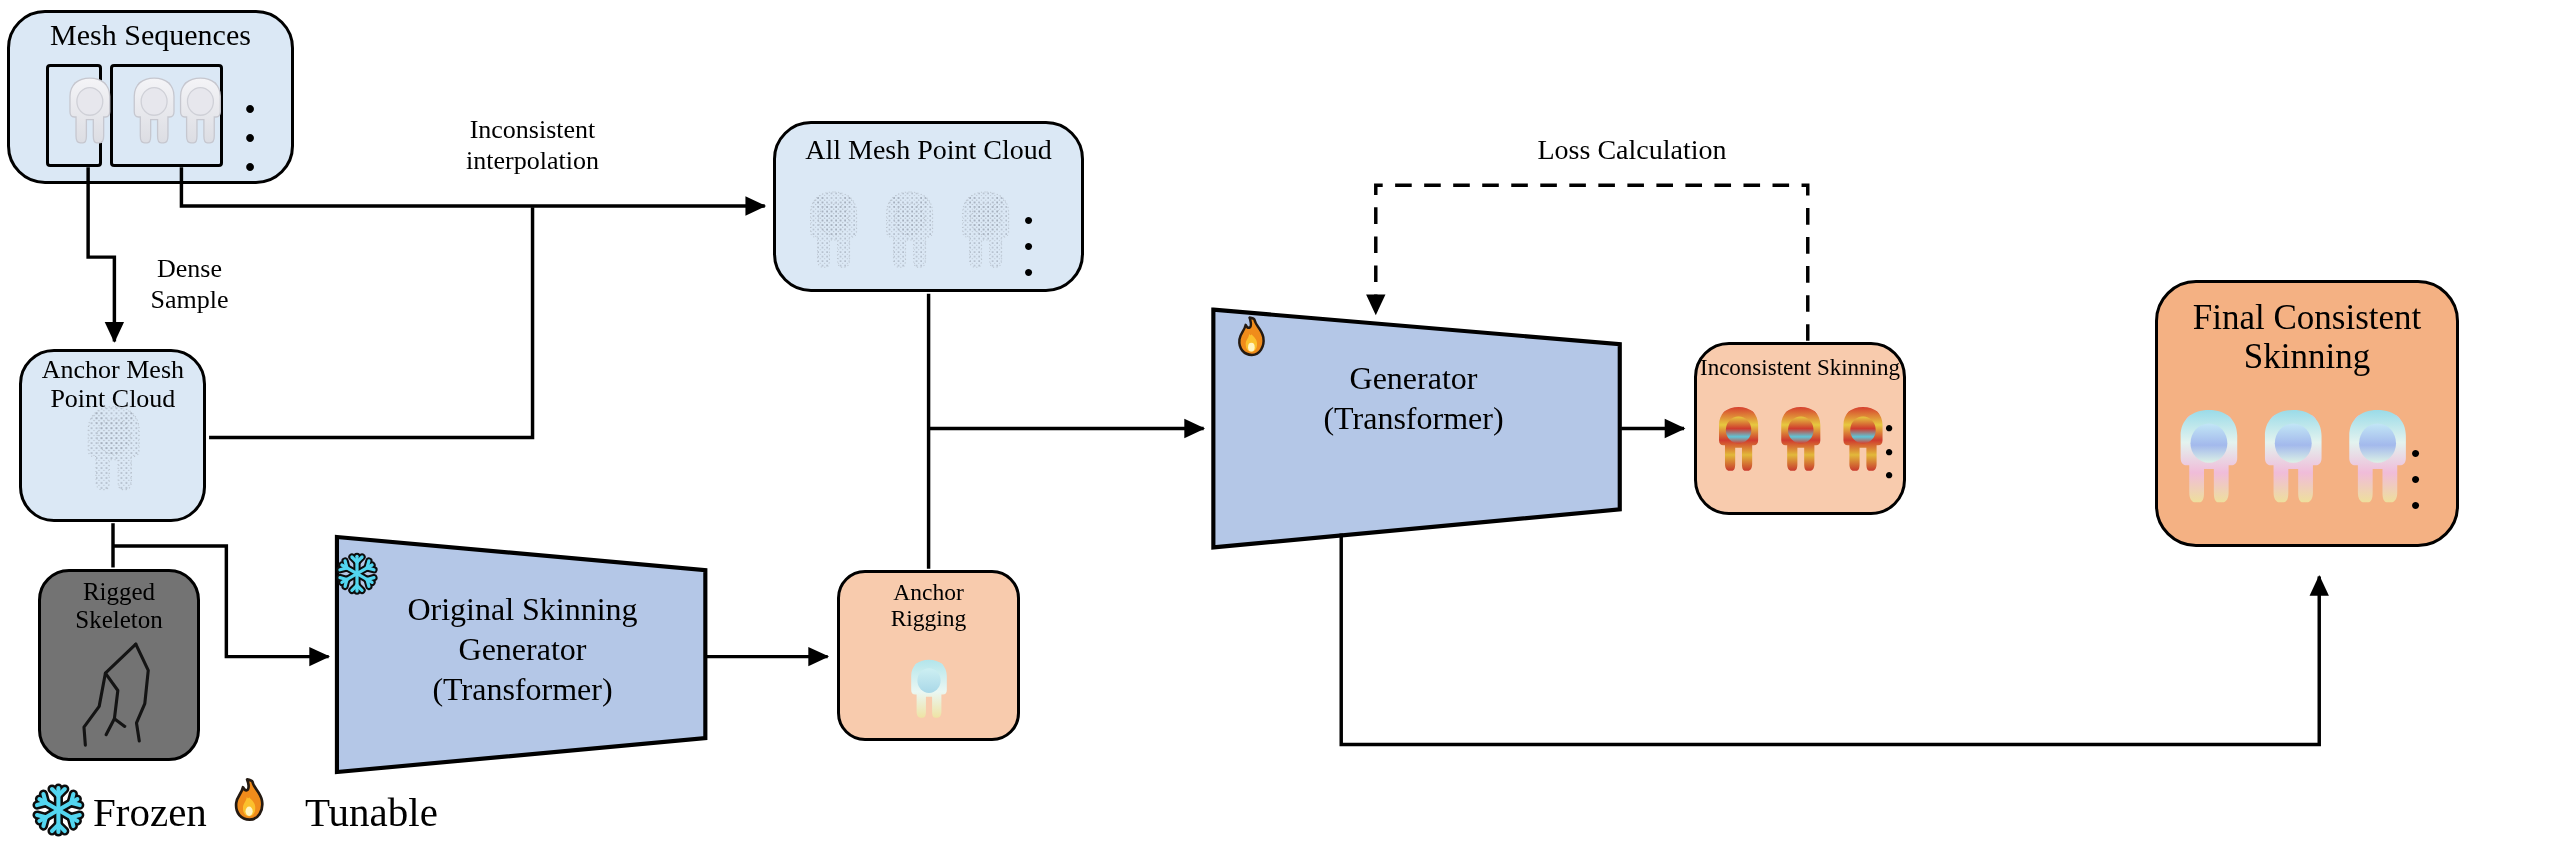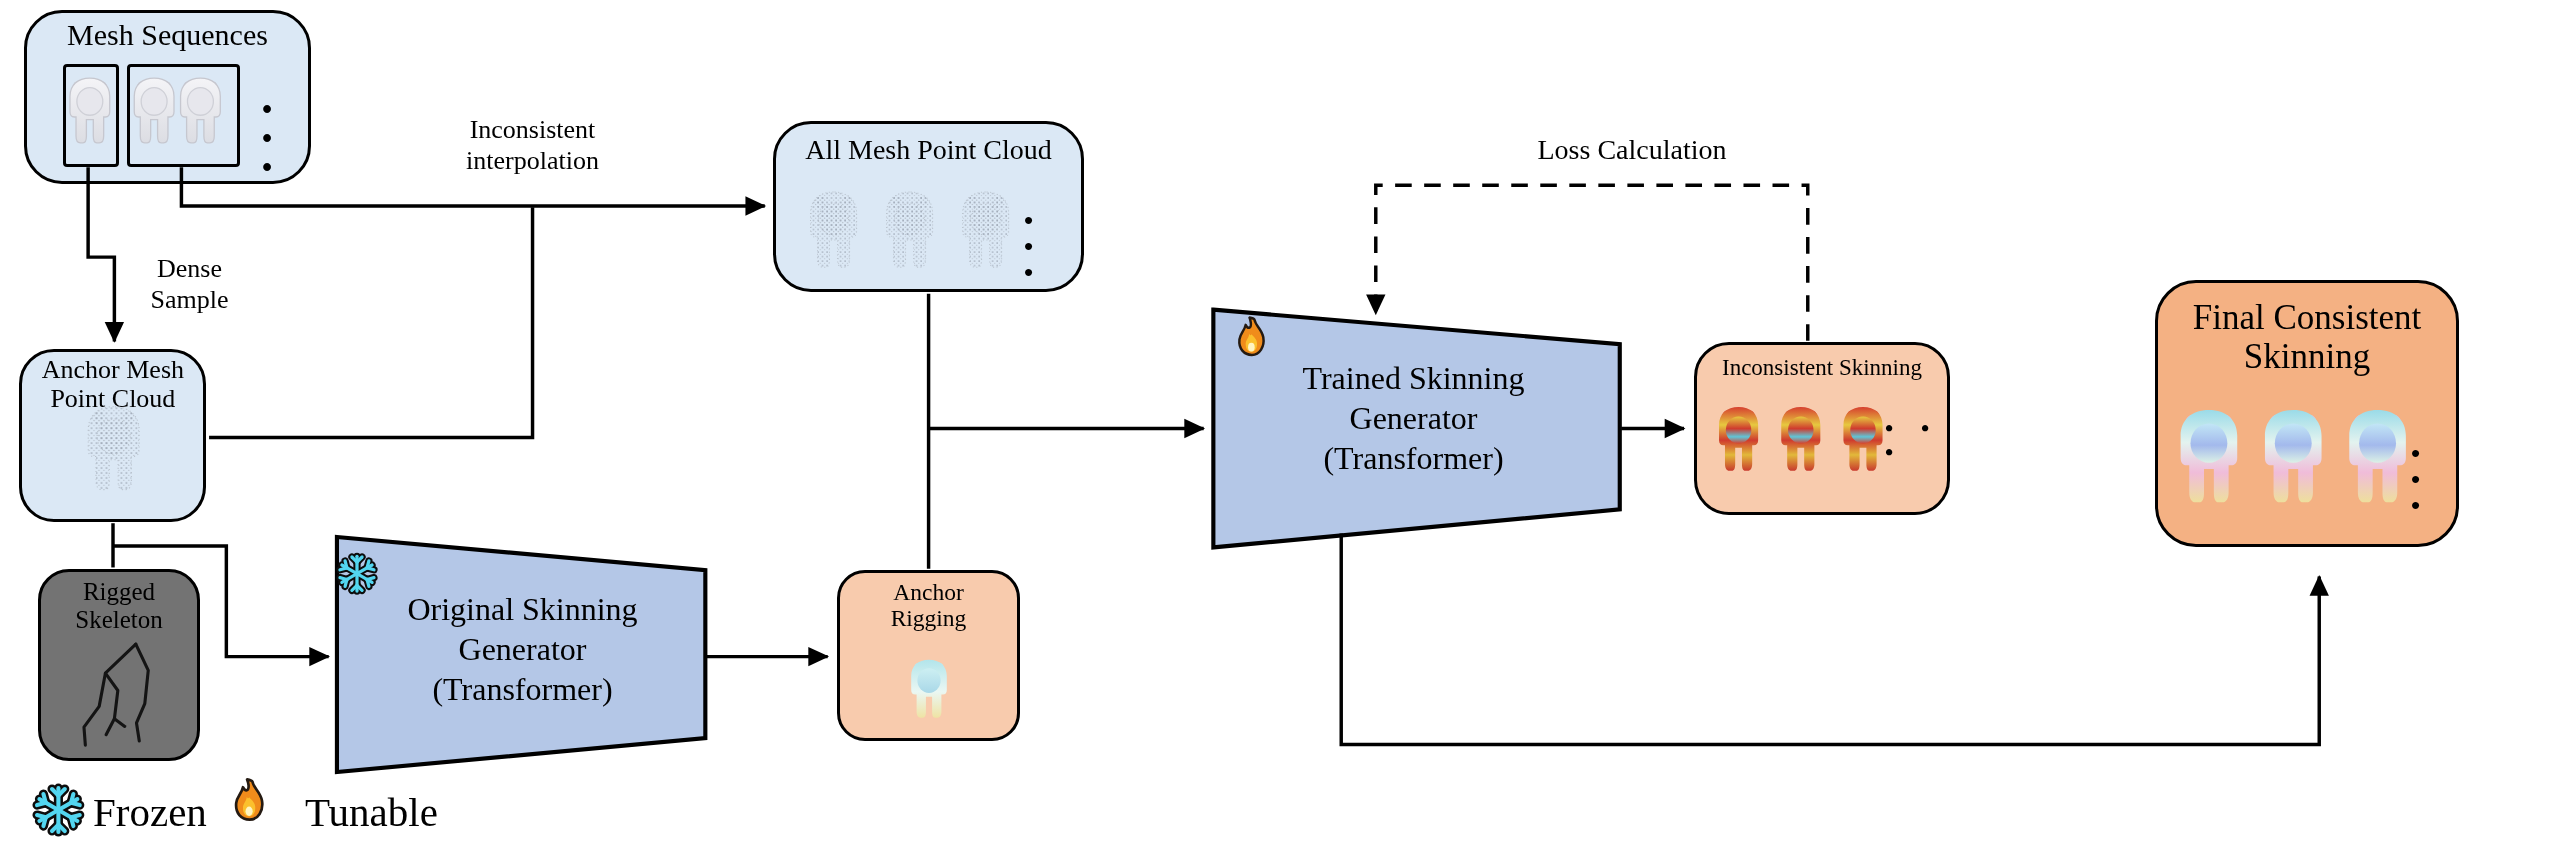--- a/index.html
+++ b/index.html
@@ -22,21 +22,21 @@
   .edge{fill:none;stroke:#000;stroke-width:5;}
   .edge.dashed{stroke-dasharray:24 18;}
   .trap{fill:#b4c7e7;stroke:#000;stroke-width:6;stroke-linejoin:miter;}
   .skel{fill:none;stroke:#141414;stroke-width:4.5;stroke-linecap:round;stroke-linejoin:round;}
 </style>
 </head>
 <body>
 
 <div id="stage">
 
-  <div class="box blue" style="left:24px;top:9.7px;width:287px;height:174px;border-radius:38px;">
+  <div class="box blue" style="left:7px;top:9.7px;width:287px;height:174px;border-radius:38px;">
     <div class="ttl" style="font-size:30px;margin-top:5.5px;">Mesh Sequences</div>
     <div class="frame" style="left:36px;top:51px;width:56px;height:103px;"></div>
     <div class="frame" style="left:100px;top:51px;width:113px;height:103px;"></div>
     <div class="dots" style="left:235px;top:82px;font-size:29px;">• • •</div>
   </div>
 
   <div class="box blue" style="left:19.4px;top:349px;width:187px;height:173px;border-radius:35px;">
     <div class="ttl" style="font-size:26px;margin-top:3px;">
       <div>Anchor Mesh</div>
       <div>Point Cloud</div>
@@ -55,21 +55,21 @@
     <div class="dots" style="left:248px;top:84px;font-size:26px;">• • •</div>
   </div>
 
   <div class="box peach" style="left:837px;top:570px;width:183px;height:171px;border-radius:28px;">
     <div class="ttl" style="font-size:23.5px;margin-top:5.5px;">
       <div>Anchor</div>
       <div>Rigging</div>
     </div>
   </div>
 
-  <div class="box peach" style="left:1694px;top:342px;width:256px;height:173px;border-radius:35px;">
+  <div class="box peach" style="left:1694px;top:342px;width:212px;height:173px;border-radius:35px;">
     <div class="ttl" style="font-size:23px;margin-top:9.7px;">Inconsistent Skinning</div>
     <div class="dots" style="left:188px;top:72px;font-size:23.5px;">• • •</div>
   </div>
 
   <div class="box orange" style="left:2155px;top:280px;width:304px;height:267px;border-radius:41px;">
     <div class="ttl" style="font-size:35px;margin-top:15px;">
       <div>Final Consistent</div>
       <div>Skinning</div>
     </div>
     <div class="dots" style="left:253px;top:158px;font-size:26px;">• • •</div>
@@ -252,21 +252,20 @@
   <div class="lbl" style="left:1459px;top:133px;width:346px;font-size:28px;">Loss Calculation</div>
 
 
   <div class="lbl" style="left:353px;top:589px;width:339px;font-size:32px;line-height:1.25;">
     <div>Original Skinning</div>
     <div>Generator</div>
     <div>(Transformer)</div>
   </div>
 
   <div class="lbl" style="left:1244px;top:358px;width:339px;font-size:32px;line-height:1.25;">
-    <div>Trained Skinning</div>
     <div>Generator</div>
     <div>(Transformer)</div>
   </div>
 
   <div class="lbl left" style="left:93px;top:788px;font-size:41px;">Frozen</div>
   <div class="lbl left" style="left:305px;top:788px;font-size:41px;text-align:center;">Tunable</div>
 
 </div>
 
 

